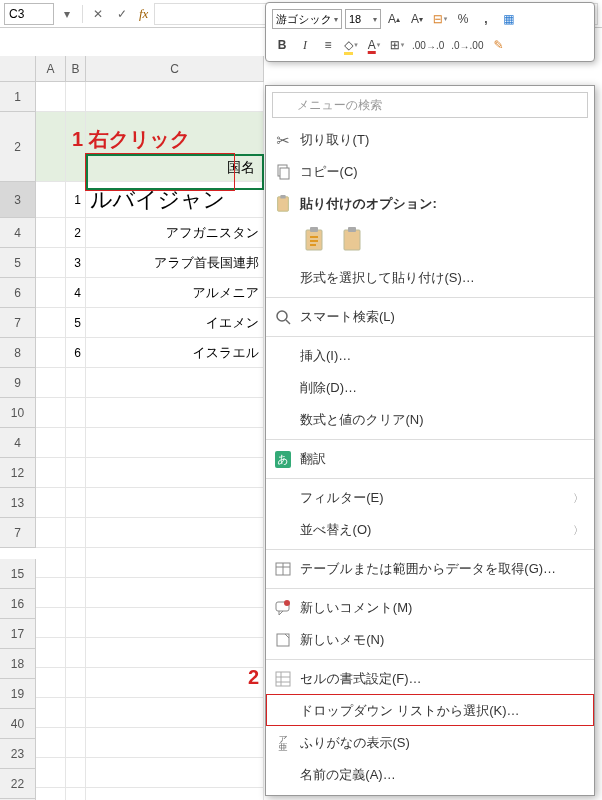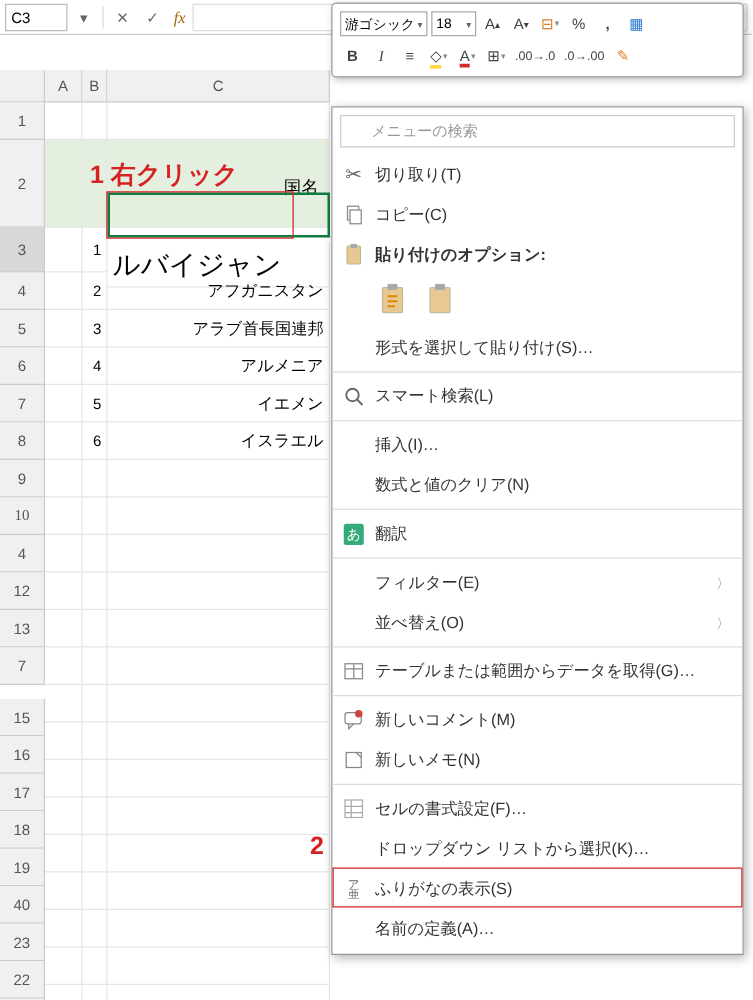--- a/index.html
+++ b/index.html
@@ -109,45 +109,45 @@
   <div class="rowhead" id="rowhead" style="top:54px">
       <div style="height: 30px;">1</div>
       <div style="height: 70px;">2</div>
       <div class="sel" style="height: 36px;">3</div>
       <div style="height: 30px;">4</div>
       <div style="height: 30px;">5</div>
       <div style="height: 30px;">6</div>
       <div style="height: 30px;">7</div>
       <div style="height: 30px;">8</div>
       <div style="height: 30px;">9</div>
-      <div style="height: 30px; font-family: Liberation Serif, serif;">10</div>
+      <div style="height: 30px;">10</div>
       <div style="height: 30px;">4</div>
       <div style="height: 30px;">12</div>
       <div style="height: 30px;">13</div>
       <div style="height: 30px;">7</div>
       <div style="height: 30px; margin-top: 11px;">15</div>
       <div style="height: 30px;">16</div>
       <div style="height: 30px;">17</div>
       <div style="height: 30px;">18</div>
       <div style="height: 30px;">19</div>
       <div style="height: 30px;">40</div>
       <div style="height: 30px;">23</div>
       <div style="height: 30px;">22</div>
       <div style="height: 30px;">23</div>
     </div>
   <div class="cells" id="cells" style="top:54px">
       <div class="cell" style="left: 0px; top: 0px; width: 30px; height: 30px;"></div>
       <div class="cell" style="left: 30px; top: 0px; width: 20px; height: 30px;"></div>
       <div class="cell" style="left: 50px; top: 0px; width: 178px; height: 30px;"></div>
       <div class="cell" style="left: 0px; top: 30px; width: 30px; height: 70px; background: rgb(228, 239, 224);"></div>
       <div class="cell" style="left: 30px; top: 30px; width: 20px; height: 70px; background: rgb(228, 239, 224);"></div>
-      <div class="cell" style="left: 50px; top: 30px; width: 178px; height: 70px; background: rgb(228, 239, 224); justify-content: flex-end; align-items: flex-end; padding-bottom: 22px; padding-right: 8px; font-size: 14px;">国名</div>
+      <div class="cell" style="left: 50px; top: 30px; width: 178px; height: 70px; background: rgb(228, 239, 224); justify-content: flex-end; align-items: flex-end; padding-bottom: 4px; padding-right: 8px; font-size: 14px;">国名</div>
       <div class="cell" style="left: 0px; top: 100px; width: 30px; height: 36px;"></div>
       <div class="cell" style="left: 30px; top: 100px; width: 20px; height: 36px; justify-content: flex-end;">1</div>
-      <div class="cell" style="left: 50px; top: 112px; width: 178px; height: 36px; font-size: 22px; justify-content: flex-start;">ルバイジャン</div>
+      <div class="cell" style="left: 50px; top: 100px; width: 178px; height: 36px; font-size: 22px; justify-content: flex-start;">ルバイジャン</div>
       <div class="cell" style="left: 0px; top: 136px; width: 30px; height: 30px;"></div>
       <div class="cell" style="left: 30px; top: 136px; width: 20px; height: 30px; justify-content: flex-end;">2</div>
       <div class="cell" style="left: 50px; top: 136px; width: 178px; height: 30px; justify-content: flex-end; font-size: 13px;">アフガニスタン</div>
       <div class="cell" style="left: 0px; top: 166px; width: 30px; height: 30px;"></div>
       <div class="cell" style="left: 30px; top: 166px; width: 20px; height: 30px; justify-content: flex-end;">3</div>
       <div class="cell" style="left: 50px; top: 166px; width: 178px; height: 30px; justify-content: flex-end; font-size: 13px;">アラブ首長国連邦</div>
       <div class="cell" style="left: 0px; top: 196px; width: 30px; height: 30px;"></div>
       <div class="cell" style="left: 30px; top: 196px; width: 20px; height: 30px; justify-content: flex-end;">4</div>
       <div class="cell" style="left: 50px; top: 196px; width: 178px; height: 30px; justify-content: flex-end; font-size: 13px;">アルメニア</div>
       <div class="cell" style="left: 0px; top: 226px; width: 30px; height: 30px;"></div>
@@ -262,20 +262,23 @@
           <line x1="11" y1="11" x2="15" y2="15" stroke="#666" stroke-width="1.5"></line>
         </svg>
       </span>
       <span>スマート検索(L)</span>
     </div>
     <div class="ctx-sep"></div>
     <div class="ctx-item">
       <span>挿入(I)…</span>
     </div>
     <div class="ctx-item">
+      <span>削除(D)…</span>
+    </div>
+    <div class="ctx-item">
       <span>数式と値のクリア(N)</span>
     </div>
     <div class="ctx-sep"></div>
     <div class="ctx-item">
       <span class="ic">
         <span style="font-size:11px;background:#3a7;color:#fff;padding:1px 2px;border-radius:2px">あ</span>
       </span>
       <span>翻訳</span>
     </div>
     <div class="ctx-sep"></div>

